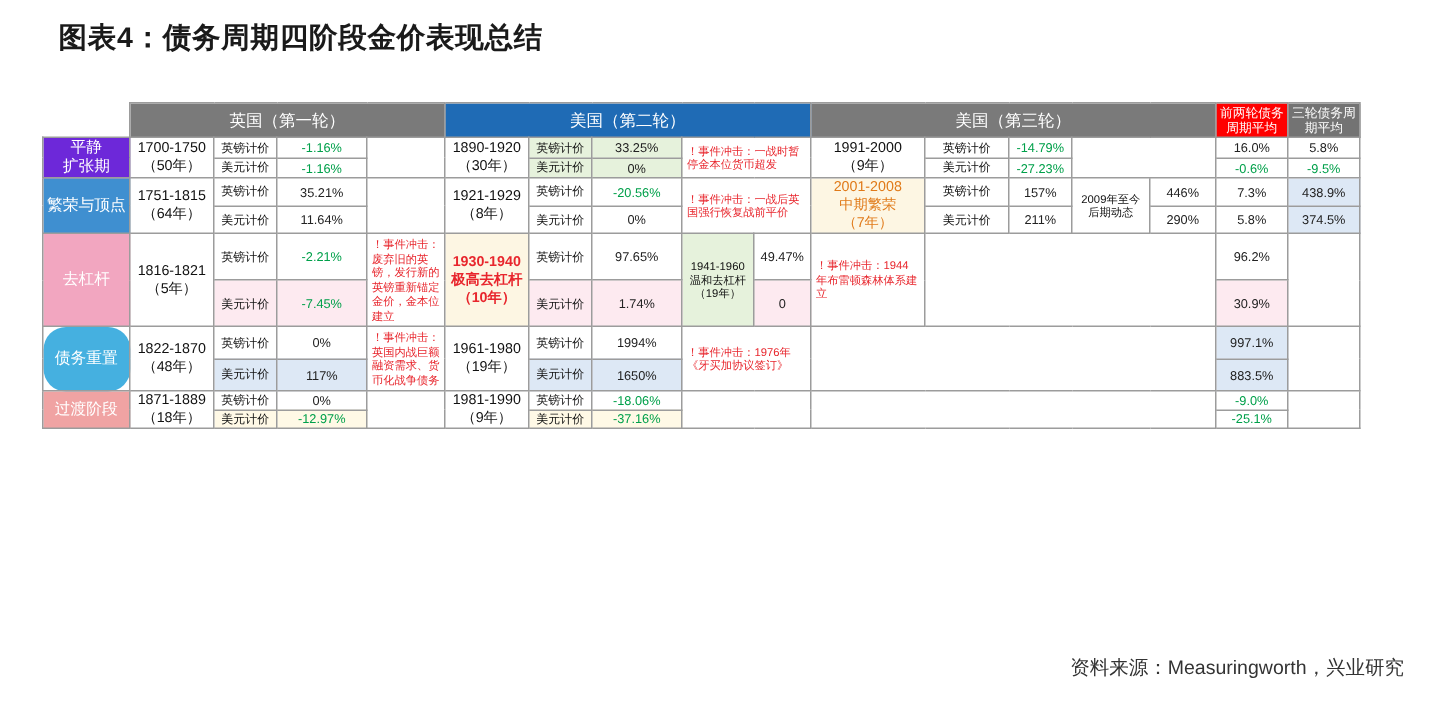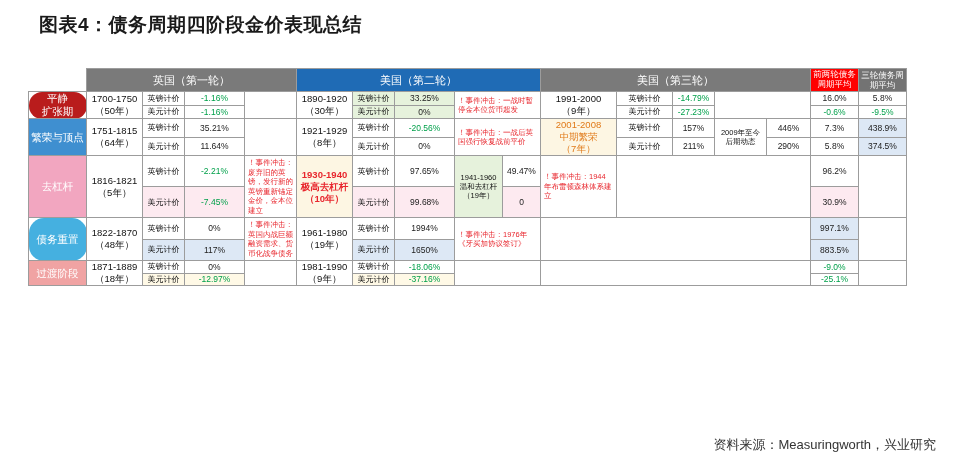--- a/index.html
+++ b/index.html
@@ -22,27 +22,27 @@
     font-size:9px;
   }
   table.grid td,table.grid th{
     border:1px solid #9c9c9c;padding:0;vertical-align:middle;
     text-align:center;font-weight:normal;
   }
   .hdr{height:22px;font-size:11px;font-weight:bold;color:#ffffff;}
   .hdr.h1{background:#7a7a7a;}
   .hdr.h2{background:#1f6bb5;}
   .hdr.h3{background:#7a7a7a;}
-  .hdr.h4{background:#ff0000;font-size:8.5px;line-height:10px;font-family:Liberation Mono, monospace;}
+  .hdr.h4{background:#ff0000;font-size:8.5px;line-height:10px;}
   .hdr.h5{background:#737373;font-size:8.5px;line-height:10px;}
   .hdr.blank{background:#ffffff;border:none;}
   .stage{
     font-size:10.5px;font-weight:bold;color:#ffffff;line-height:13px;
   }
-  .s1{background:#b91c1c;border-radius:13px;}
+  .s1{background:#6d28d9;}
   .s2{background:#3f8fd0;}
   .s3{background:#f2a6c0;}
   .s4{background:#45b0e0;border-radius:15px;}
   .s5{background:#f0a3a3;}
   .per{font-size:9.5px;line-height:12px;color:#111;background:#ffffff;}
   .lbl{font-size:8px;color:#111;background:#ffffff;padding:0 2px;}
   .val{font-size:8.5px;padding:0 3px;}
   .green{color:#00a04a;}
   .bg-green{background:#e6f2dc;}
   .bg-pink{background:#fdeaf0;}
@@ -189,21 +189,21 @@
       </td>
       <td class="bg-white" colspan="4" rowspan="2"></td>
 
       <td class="avgcell bg-white">96.2%</td>
       <td class="bg-white" rowspan="2"></td>
     </tr>
     <tr>
       <td class="lbl bg-pink">美元计价</td>
       <td class="val bg-pink green">-7.45%</td>
       <td class="lbl bg-pink">美元计价</td>
-      <td class="val bg-pink">99.68%</td>
+      <td class="val bg-pink">1.74%</td>
       <td class="val bg-pink">0</td>
       <td class="avgcell bg-pink">30.9%</td>
     </tr>
 
     <tr>
       <td class="stage s4" rowspan="2">债务重置</td>
       <td class="per" rowspan="2">1822-1870<br>（48年）</td>
       <td class="lbl bg-white">英镑计价</td>
       <td class="val bg-white">0%</td>
       <td class="bg-white" rowspan="2">

